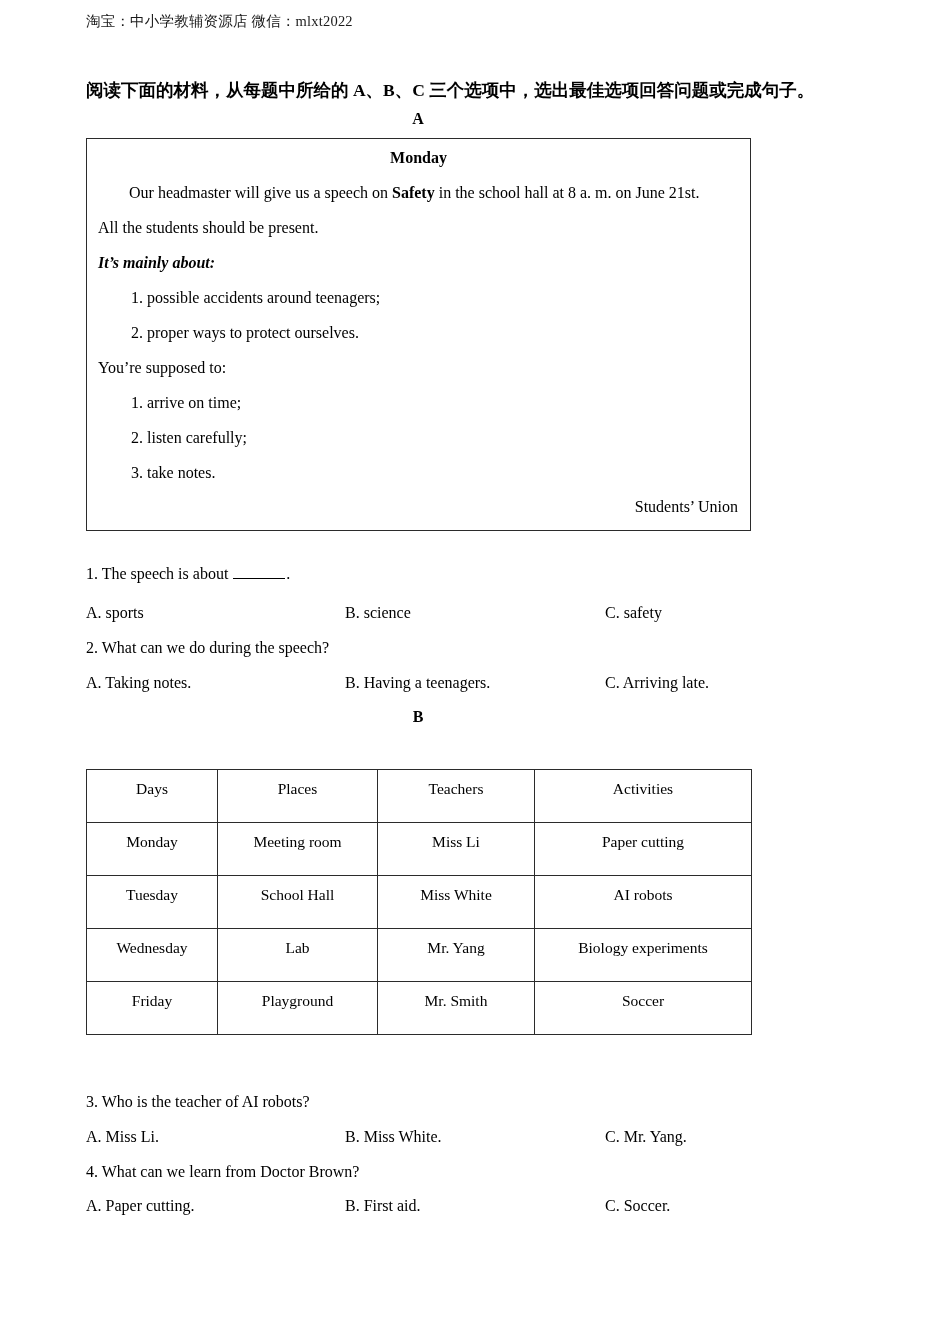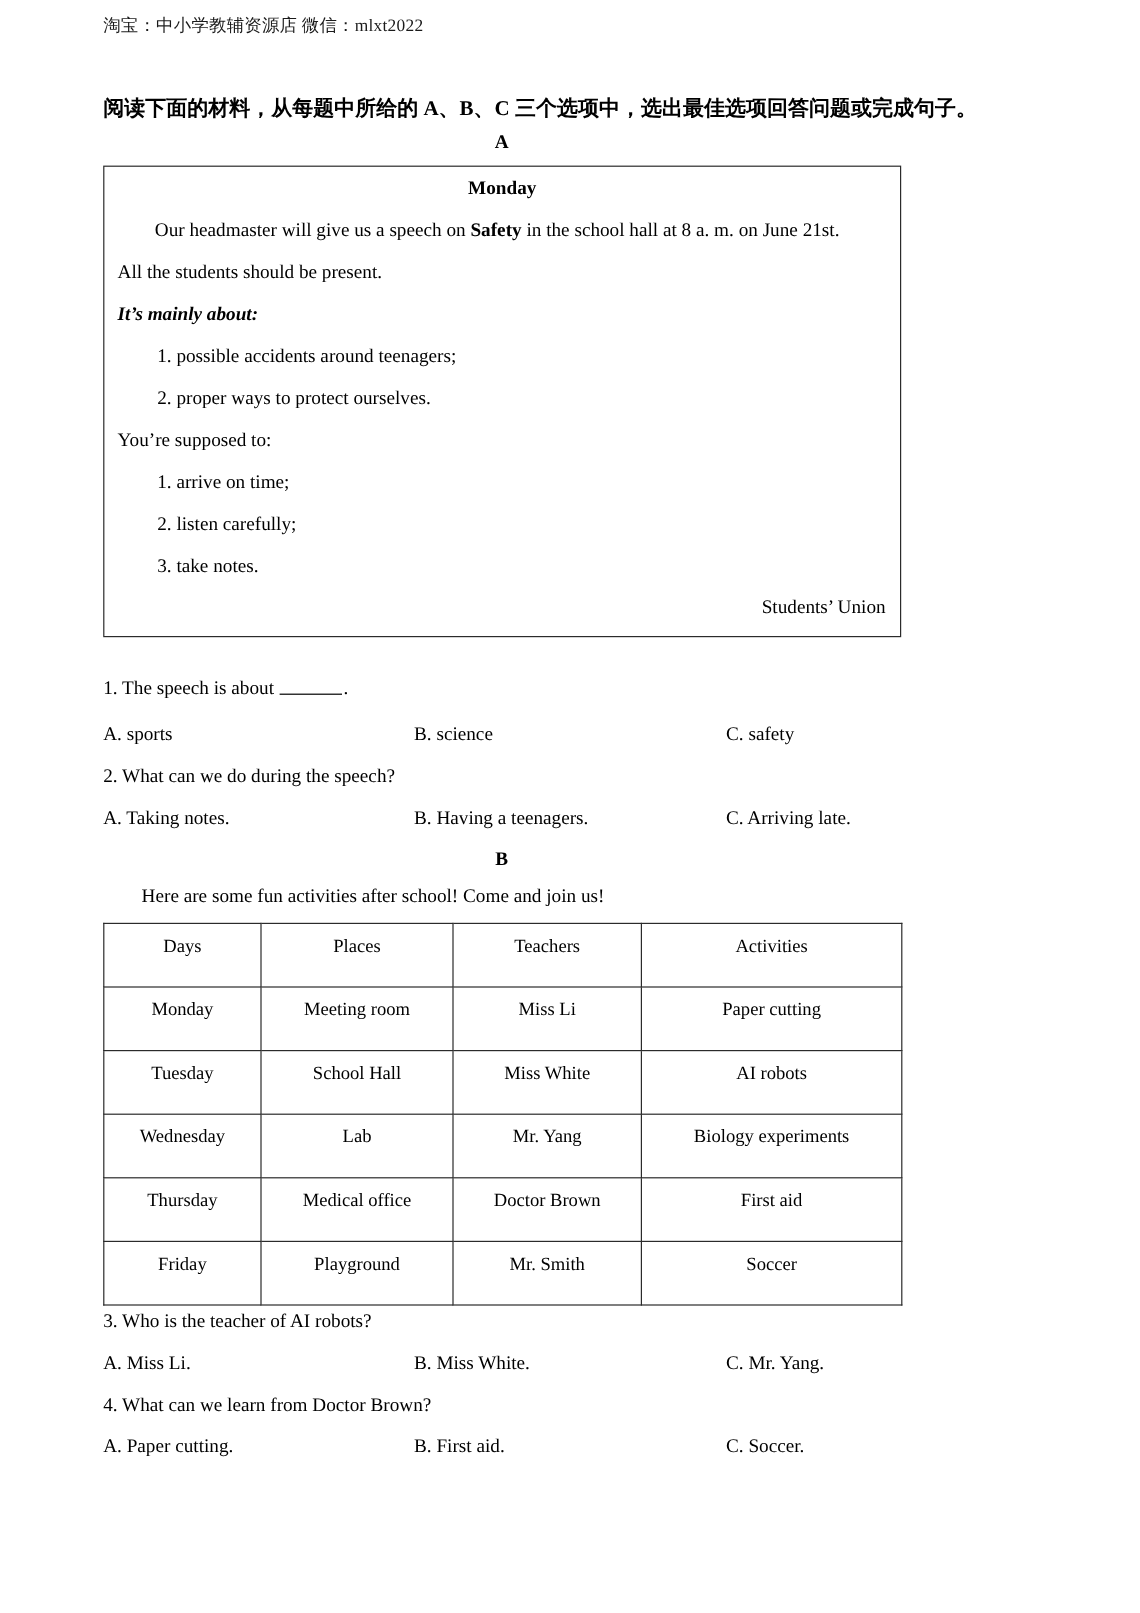--- a/index.html
+++ b/index.html
@@ -221,21 +221,20 @@
 
   <div class="question q2-stem">2. What can we do during the speech?</div>
   <div class="opts-row q2-opts">
     <span class="opt a">A. Taking notes.</span>
     <span class="opt b2">B. Having a teenagers.</span>
     <span class="opt c2">C. Arriving late.</span>
   </div>
 
   <div class="section-letter b">B</div>
 
-  <div class="b-intro">Here are some fun activities after school! Come and join us!</div>
 
   <table class="acts-table">
     <colgroup>
       <col class="col-days">
       <col class="col-places">
       <col class="col-teachers">
       <col class="col-acts">
     </colgroup>
     <tbody>
       <tr>
@@ -256,26 +255,20 @@
         <td>Miss White</td>
         <td>AI robots</td>
       </tr>
       <tr>
         <td>Wednesday</td>
         <td>Lab</td>
         <td>Mr. Yang</td>
         <td>Biology experiments</td>
       </tr>
       <tr>
-        <td>Thursday</td>
-        <td>Medical office</td>
-        <td>Doctor Brown</td>
-        <td>First aid</td>
-      </tr>
-      <tr>
         <td>Friday</td>
         <td>Playground</td>
         <td>Mr. Smith</td>
         <td>Soccer</td>
       </tr>
     </tbody>
   </table>
 
   <div class="question q3-stem">3. Who is the teacher of AI robots?</div>
   <div class="opts-row q3-opts">

